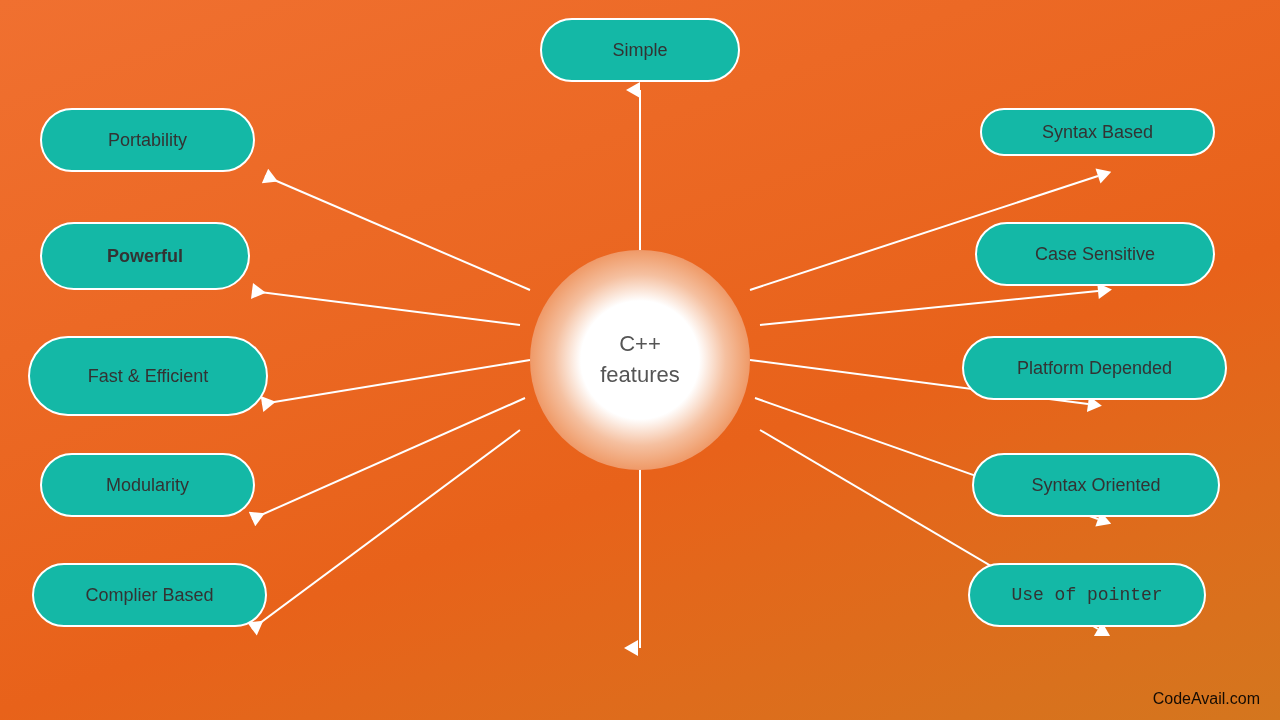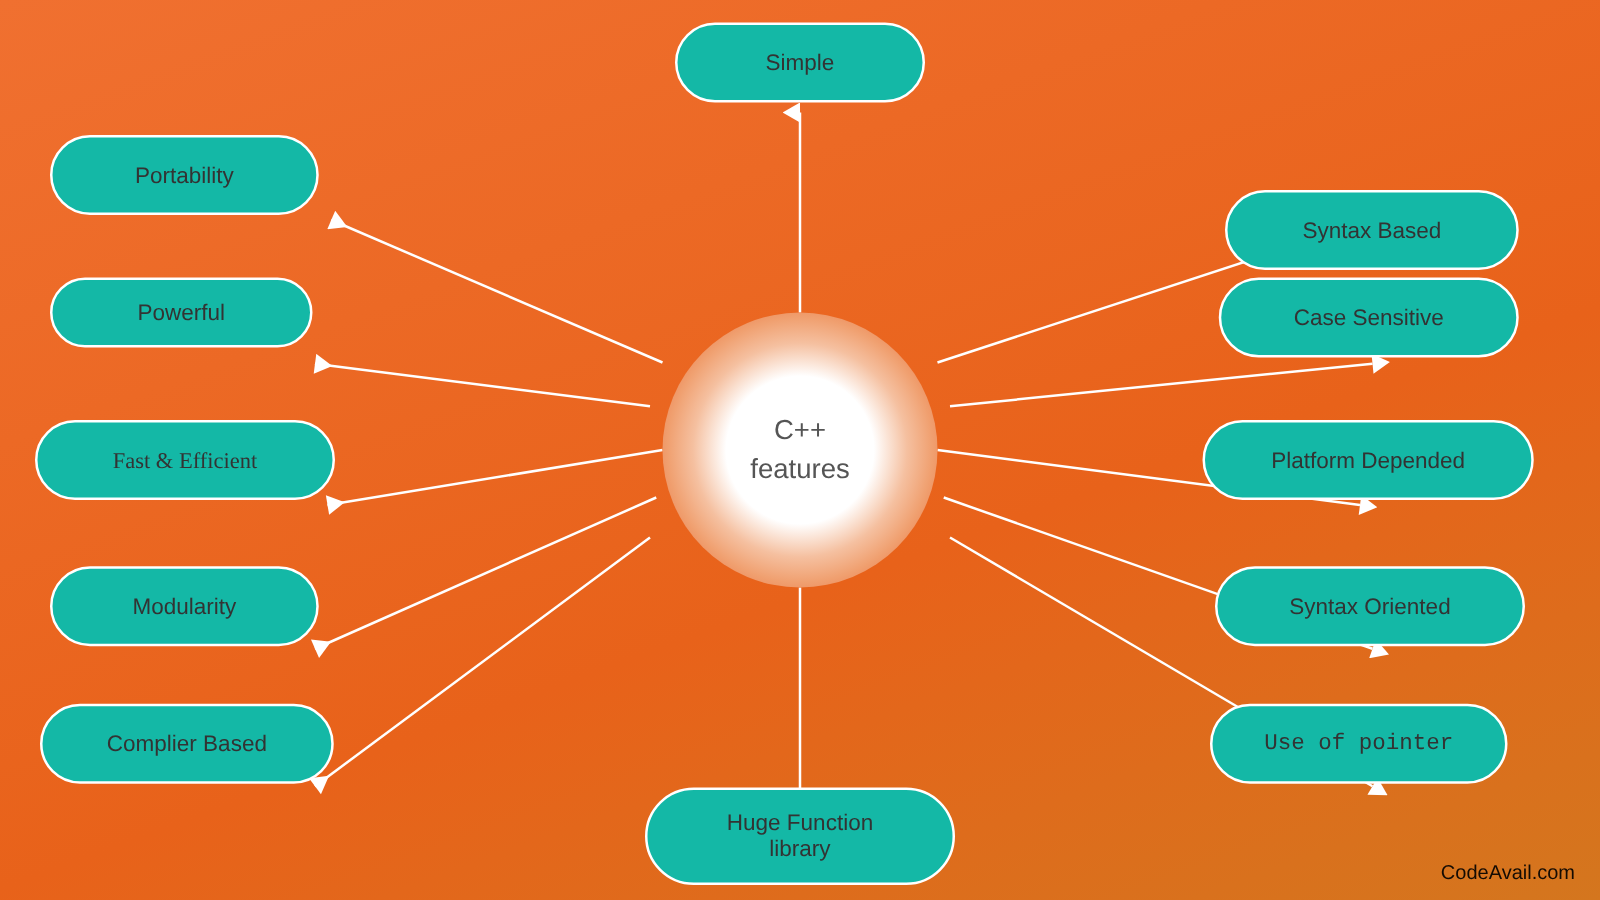--- a/index.html
+++ b/index.html
@@ -129,33 +129,33 @@
   </div>
 
   <div class="node" style="left: 540px; top: 18px; width: 200px; height: 64px;">
     <span>Simple</span>
   </div>
 
   <div class="node" style="left: 40px; top: 108px; width: 215px; height: 64px;">
     <span>Portability</span>
   </div>
 
-  <div class="node" style="left: 980px; top: 108px; width: 235px; height: 64px; margin-top: 44px;">
+  <div class="node" style="left: 980px; top: 108px; width: 235px; height: 48px;">
     <span>Syntax Based</span>
   </div>
 
-  <div class="node" style="left: 40px; top: 222px; width: 210px; height: 56px;">
+  <div class="node" style="left: 40px; top: 222px; width: 210px; height: 68px; font-weight: bold;">
     <span>Powerful</span>
   </div>
 
   <div class="node" style="left: 975px; top: 222px; width: 240px; height: 64px;">
     <span>Case Sensitive</span>
   </div>
 
-  <div class="node" style="left: 28px; top: 336px; width: 240px; height: 64px; font-family: Liberation Serif, serif;">
+  <div class="node" style="left: 28px; top: 336px; width: 240px; height: 80px;">
     <span>Fast &amp; Efficient</span>
   </div>
 
   <div class="node" style="left: 40px; top: 453px; width: 215px; height: 64px;">
     <span>Modularity</span>
   </div>
 
   <div class="node" style="left: 962px; top: 336px; width: 265px; height: 64px;">
     <span>Platform Depended</span>
   </div>
@@ -165,22 +165,18 @@
   </div>
 
   <div class="node" style="left: 32px; top: 563px; width: 235px; height: 64px; align-items: center;">
     <span>Complier Based</span>
   </div>
 
   <div class="node" style="left: 968px; top: 563px; width: 238px; height: 64px; font-family: Liberation Mono, monospace;">
     <span>Use of pointer</span>
   </div>
 
-  <div class="node" style="left: 516px; top: 630px; width: 248px; height: 78px; white-space: pre-line; font-size: 18px;">
-    <span style="white-space: pre-line; text-align:center;">Huge Function
-library</span>
-  </div>
 
   <div class="watermark">
     <span>CodeAvail.com</span>
   </div>
 
 </div>
 
 </body></html>

